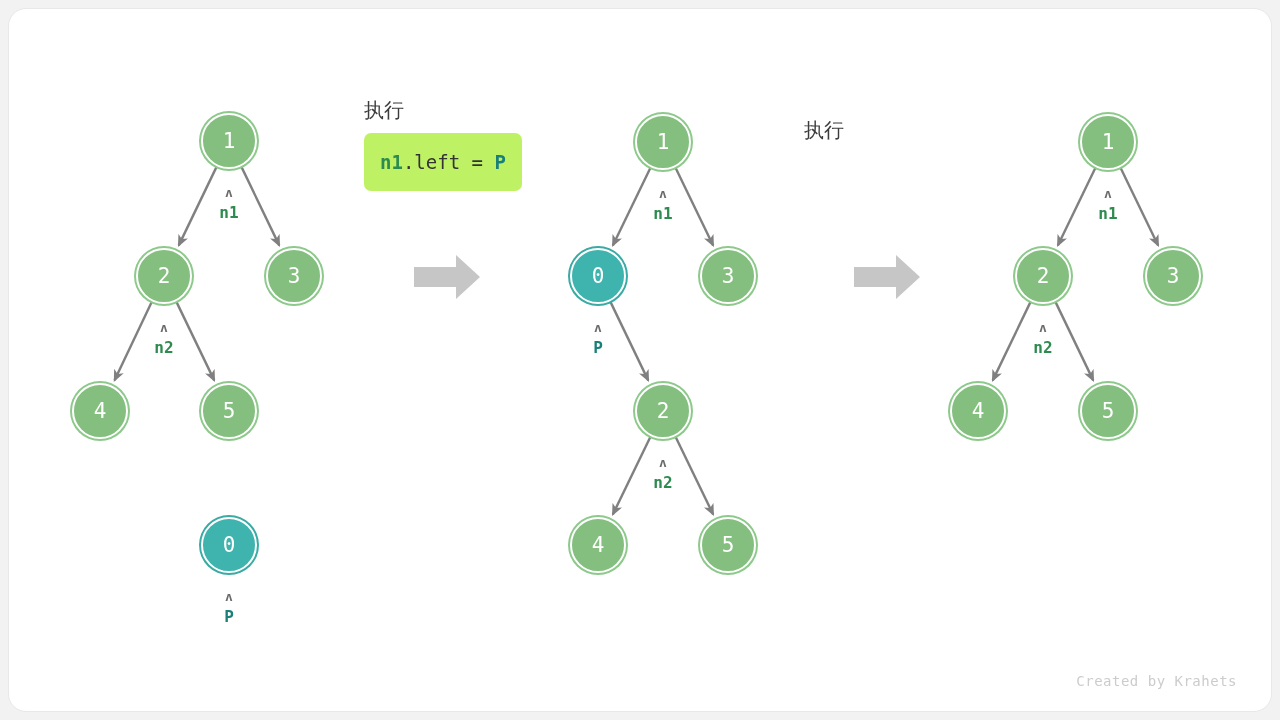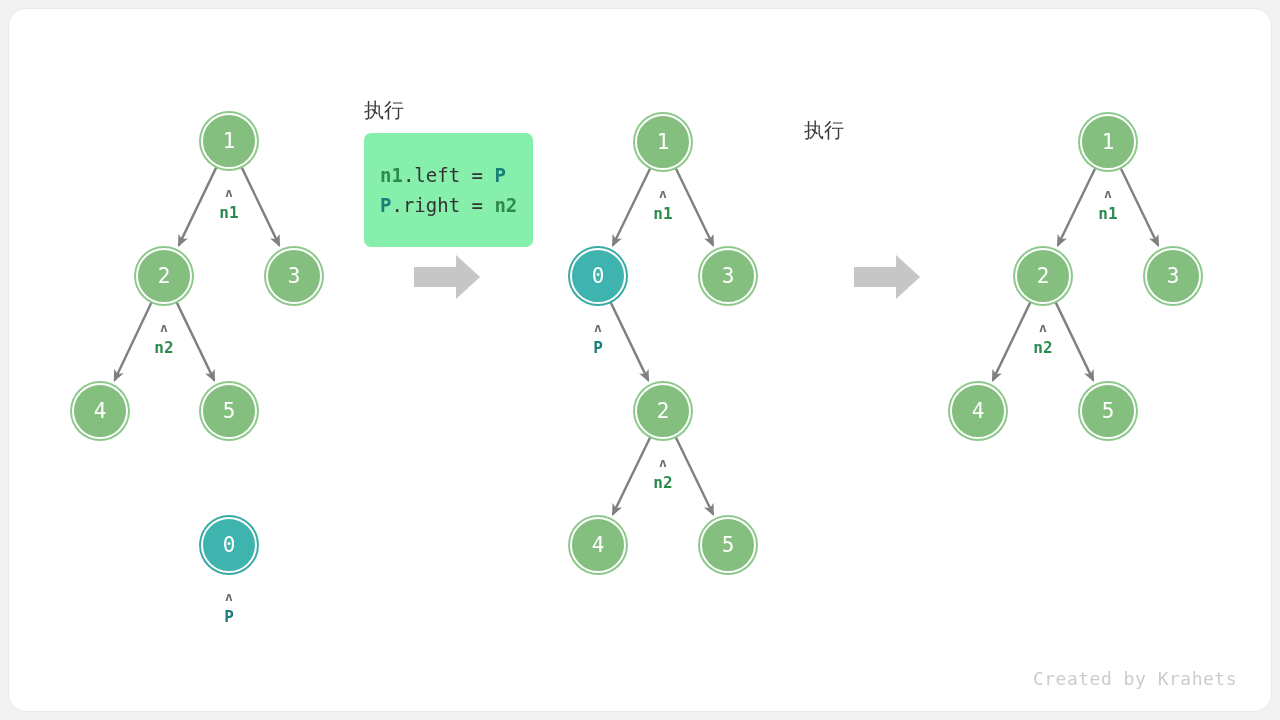--- a/index.html
+++ b/index.html
@@ -99,23 +99,23 @@
     z-index: 5;
   }
   .step-title {
     font-family: "DejaVu Sans", sans-serif;
     font-size: 20px;
     color: #3c3c3c;
     line-height: 26px;
     margin-bottom: 10px;
   }
   .code-box {
-    background: #86efac;
+    background: #bef264;
     border-radius: 7px;
-    padding: 27px 16px;
+    padding: 14px 16px;
     display: inline-block;
     font-family: "DejaVu Sans Mono", monospace;
     font-size: 19px;
     line-height: 30px;
     white-space: pre;
     color: #333333;
   }
   .code-line { white-space: pre; }
   .tok-var   { color: #2e8b4f; font-weight: bold; }
   .tok-ptr   { color: #187f79; font-weight: bold; }
@@ -127,21 +127,21 @@
     z-index: 2;
   }
 
   
   .credit {
     position: absolute;
     right: 34px;
     bottom: 22px;
     color: #cccccc;
     font-family: "DejaVu Sans Mono", monospace;
-    font-size: 18px;
+    font-size: 14px;
     letter-spacing: 0.5px;
     z-index: 5;
   }
 </style>
 </head>
 <body>
 
 <div id="canvas">
   <div class="card">
 
@@ -213,21 +213,21 @@
         <div class="ptr" style="left: 1069px; top: 179px;">
           <span class="caret">ʌ</span>
           <span class="plabel green">n1</span>
         </div>
         <div class="ptr" style="left: 1004px; top: 313px;">
           <span class="caret">ʌ</span>
           <span class="plabel green">n2</span>
         </div>
       </div>
     <div id="steps-layer">
-        <div class="step" style="left: 355px; top: 88px;"><div class="step-title">执行</div><div class="code-box"><div class="code-line"><span class="tok-var">n1</span><span class="tok-plain">.left = </span><span class="tok-ptr">P</span></div><div class="code-line"><span class="tok-ptr">P</span><span class="tok-plain">.right = </span><span class="tok-var">n2</span></div></div></div>
+        <div class="step" style="left: 355px; top: 88px;"><div class="step-title">执行</div><div class="code-box"><div class="code-line"><span class="tok-var">n1</span><span class="tok-plain">.left = </span><span class="tok-ptr">P</span></div></div></div>
         <div class="step" style="left: 795px; top: 108px;"><div class="step-title">执行</div></div>
       </div>
     <div id="arrows-layer">
         <div class="big-arrow" style="left: 405px; top: 244px;"><svg width="68" height="48" viewBox="0 0 68 48">
             <path d="M 0 14 L 42 14 L 42 2 L 66 24 L 42 46 L 42 34 L 0 34 Z" fill="#c6c6c6"></path>
           </svg></div>
         <div class="big-arrow" style="left: 845px; top: 244px;"><svg width="68" height="48" viewBox="0 0 68 48">
             <path d="M 0 14 L 42 14 L 42 2 L 66 24 L 42 46 L 42 34 L 0 34 Z" fill="#c6c6c6"></path>
           </svg></div>
       </div>

